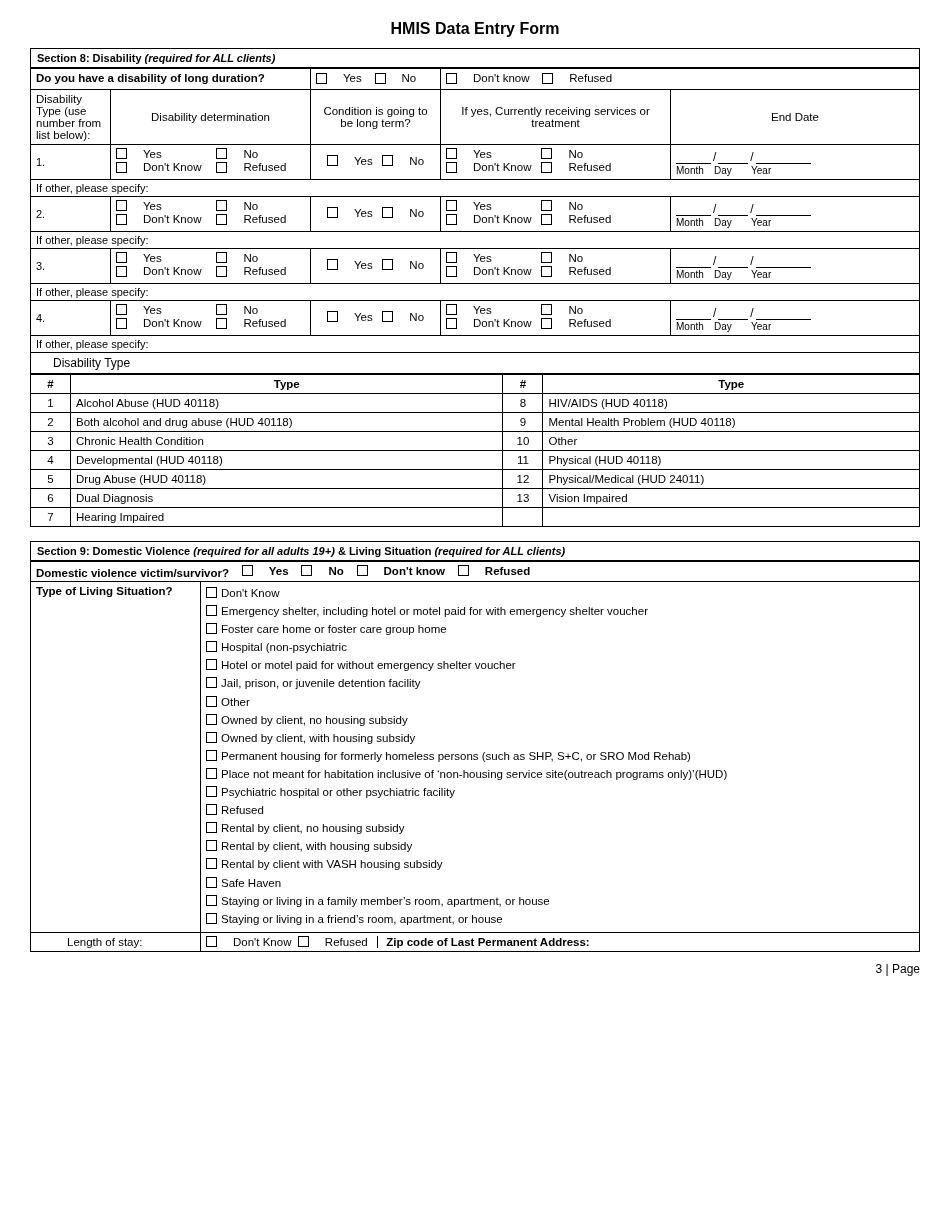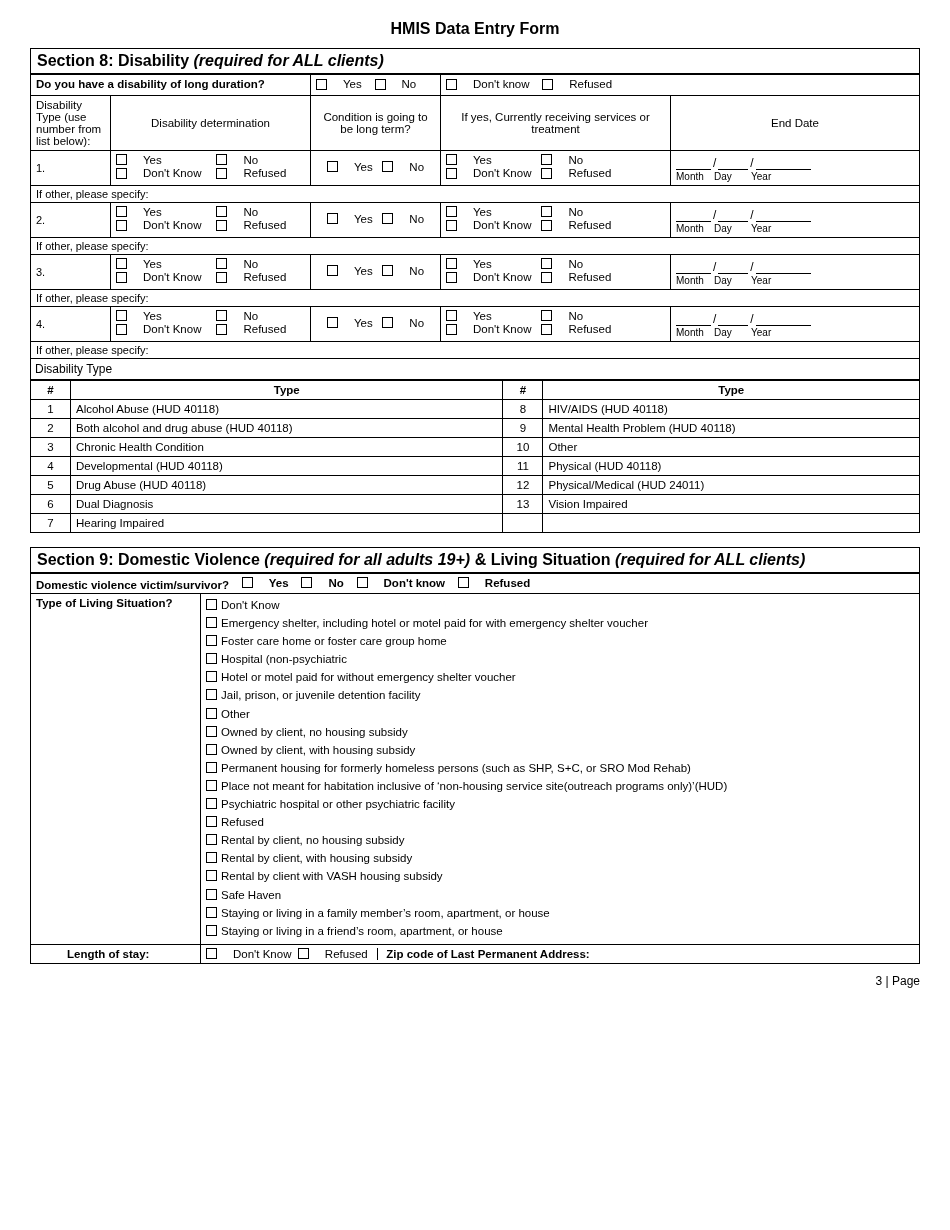--- a/index.html
+++ b/index.html
@@ -15,21 +15,21 @@
       text-align: center;
       font-size: 16px;
       font-weight: bold;
       margin-bottom: 10px;
     }
     .section-header {
       background: #fff;
       border: 1px solid #000;
       padding: 3px 6px;
       font-weight: bold;
-      font-size: 16px;
+      font-size: 11px;
     }
     .section-header em {
       font-style: italic;
     }
     table {
       width: 100%;
       border-collapse: collapse;
       font-size: 11.5px;
     }
     table td, table th {
@@ -462,21 +462,21 @@
         <span>Year</span>
       </div>
     </td>
   </tr>
   <tr class="row-if-other">
     <td colspan="5"><span>If other, please specify:</span></td>
   </tr>
 </tbody>
   </table>
 
-<div style="border:1px solid #000; border-top:none; padding:3px 4px;">
+<div style="border:1px solid #000; border-top:none; padding:3px 22px;">
   <span>Disability Type</span>
 </div>
 
 <table>
   <thead>
     <tr>
       <th style="width:40px; text-align:center;">#</th>
       <th style="text-align:center;">Type</th>
       <th style="width:40px; text-align:center;">#</th>
       <th style="text-align:center;">Type</th>
@@ -647,21 +647,21 @@
             </li>
             <li>
               <span class="checkbox-box" style="margin-top:2px;"></span>
               <span>Staying or living in a friend’s room, apartment, or house</span>
             </li>
           </ul>
     </td>
   </tr>
 
   <tr>
-    <td style="font-weight:bold;padding-left:36px;">
+    <td style="font-weight:normal;padding-left:36px;">
       <span>Length of stay:</span>
     </td>
     <td>
       <div style="display:flex; align-items:center; gap:0;">
         <span class="checkbox-label">
               <span class="checkbox-box"></span>
               <span> Don't Know</span>
             </span>
         &nbsp;&nbsp;
         <span class="checkbox-label">

